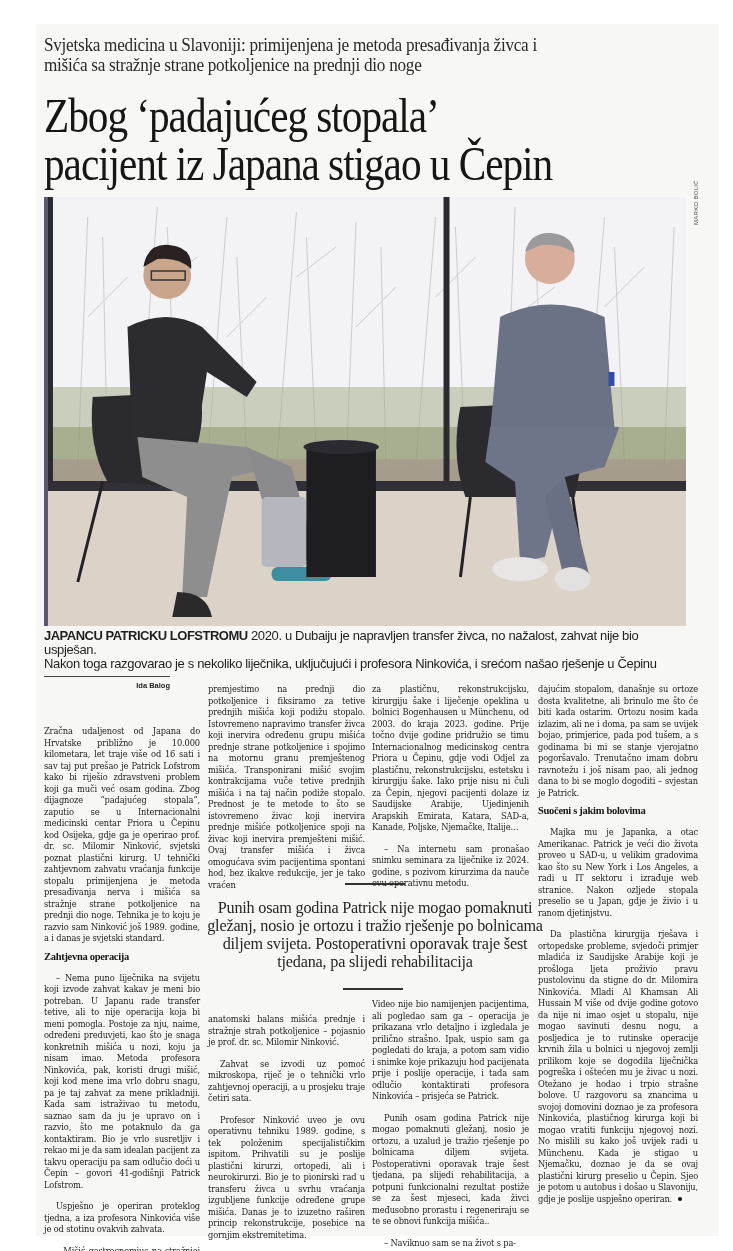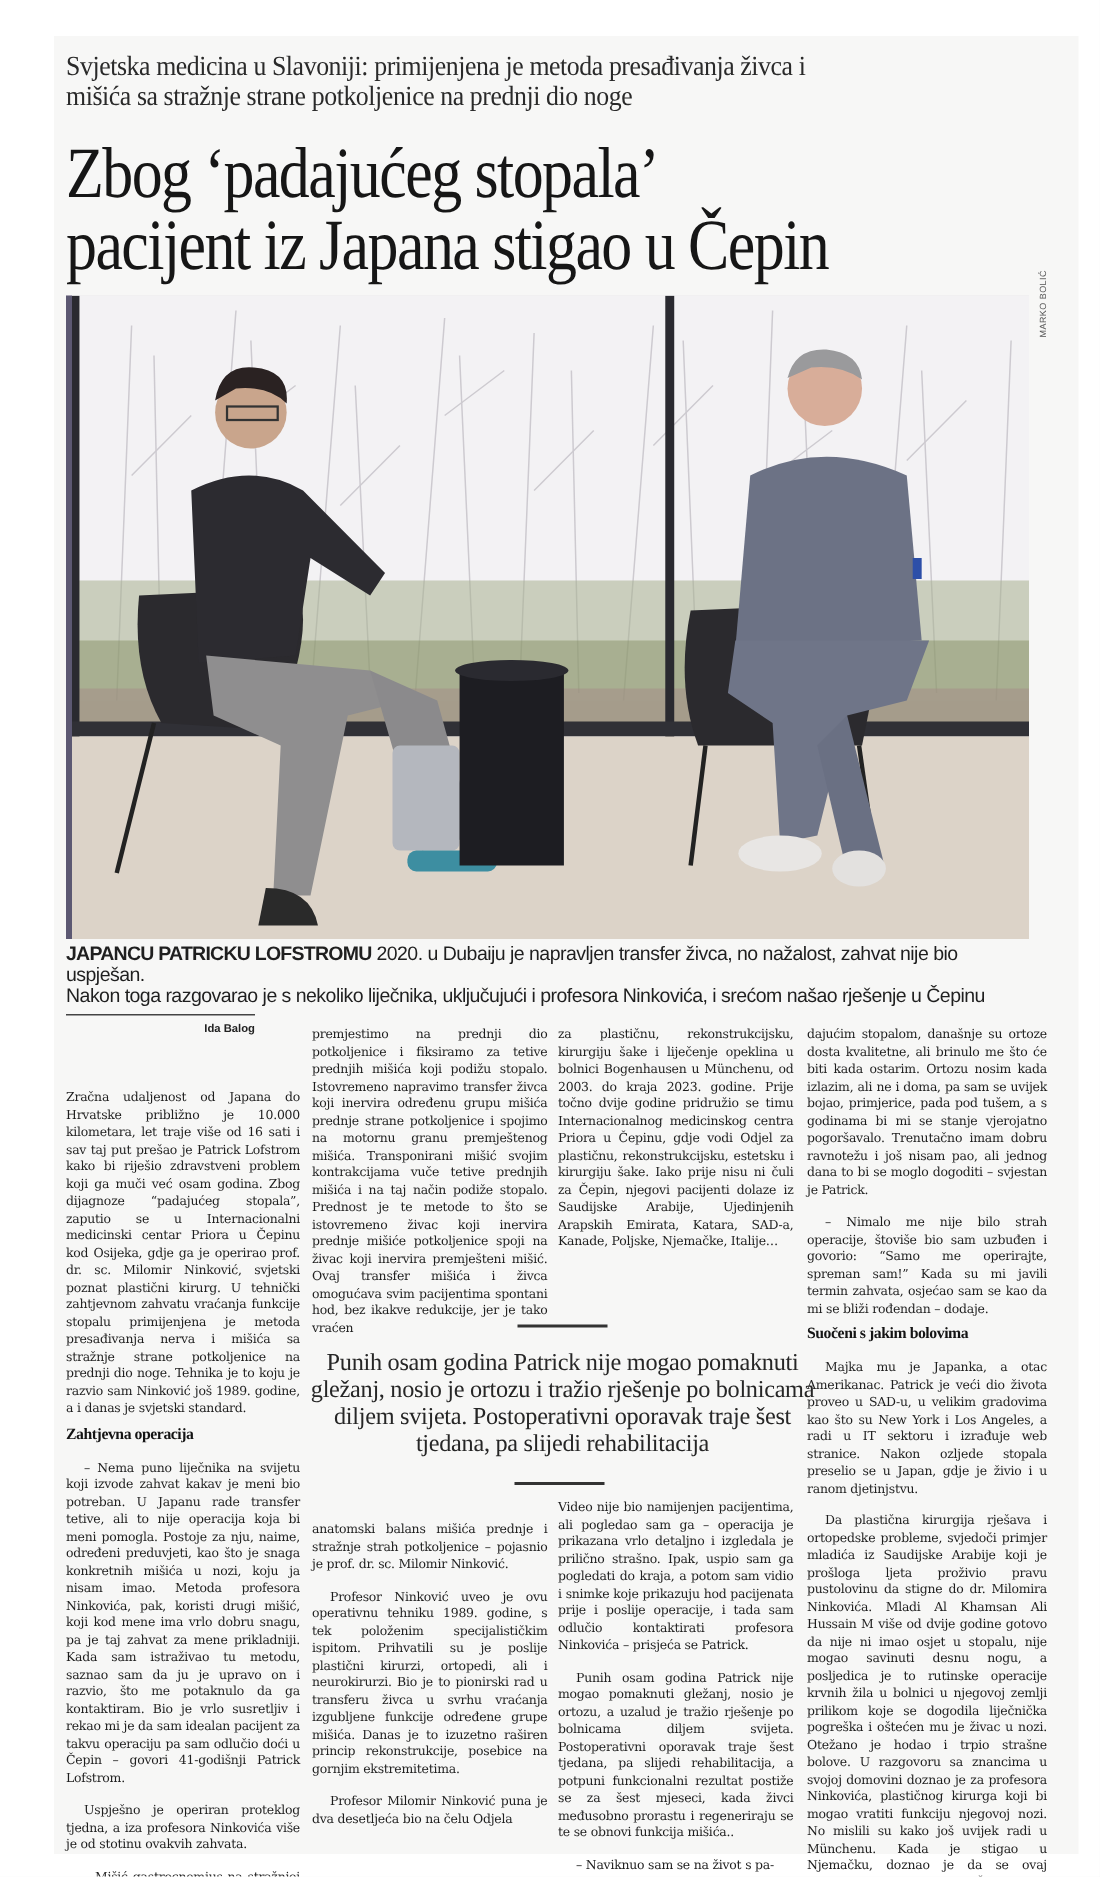--- a/index.html
+++ b/index.html
@@ -154,37 +154,38 @@
   <p class="ind">Uspješno je operiran proteklog tjedna, a iza profesora Ninkovića više je od stotinu ovakvih zahvata.</p>
   <p class="ind">– Mišić gastrocnemius na stražnjoj strani potkoljenice ima dvije glave, a suština je moje operacije u transferu živca i jedne glave ovog mišića. Vanjsku glavu gastrocnemiusa</p>
 </div>
 
 <div class="col" style="left:208px; top:674px; width:157px;">
   <p>premjestimo na prednji dio potkoljenice i fiksiramo za tetive prednjih mišića koji podižu stopalo. Istovremeno napravimo transfer živca koji inervira određenu grupu mišića prednje strane potkoljenice i spojimo na motornu granu premještenog mišića. Transponirani mišić svojim kontrakcijama vuče tetive prednjih mišića i na taj način podiže stopalo. Prednost je te metode to što se istovremeno živac koji inervira prednje mišiće potkoljenice spoji na živac koji inervira premješteni mišić. Ovaj transfer mišića i živca omogućava svim pacijentima spontani hod, bez ikakve redukcije, jer je tako vraćen</p>
 </div>
 
 <div class="col" style="left:372px; top:674px; width:157px;">
   <p>za plastičnu, rekonstrukcijsku, kirurgiju šake i liječenje opeklina u bolnici Bogenhausen u Münchenu, od 2003. do kraja 2023. godine. Prije točno dvije godine pridružio se timu Internacionalnog medicinskog centra Priora u Čepinu, gdje vodi Odjel za plastičnu, rekonstrukcijsku, estetsku i kirurgiju šake. Iako prije nisu ni čuli za Čepin, njegovi pacijenti dolaze iz Saudijske Arabije, Ujedinjenih Arapskih Emirata, Katara, SAD-a, Kanade, Poljske, Njemačke, Italije…</p>
+  <p class="ind">– Na internetu sam pronašao snimku seminara za liječnike iz 2024. godine, s pozivom kirurzima da nauče ovu operativnu metodu.</p>
 </div>
 
 <div class="pq-rule-top"></div>
 <div class="pullquote">Punih osam godina Patrick nije mogao pomaknuti gležanj, nosio je ortozu i tražio rješenje po bolnicama diljem svijeta. Postoperativni oporavak traje šest tjedana, pa slijedi rehabilitacija</div>
 <div class="pq-rule-bot"></div>
 
 <div class="col" style="left:208px; top:1004px; width:157px;">
   <p>anatomski balans mišića prednje i stražnje strah potkoljenice – pojasnio je prof. dr. sc. Milomir Ninković.</p>
+  <p class="ind">Zahvat se izvodi uz pomoć mikroskopa, riječ je o tehnički vrlo zahtjevnoj operaciji, a u prosjeku traje četiri sata.</p>
   <p class="ind">Profesor Ninković uveo je ovu operativnu tehniku 1989. godine, s tek položenim specijalističkim ispitom. Prihvatili su je poslije plastični kirurzi, ortopedi, ali i neurokirurzi. Bio je to pionirski rad u transferu živca u svrhu vraćanja izgubljene funkcije određene grupe mišića. Danas je to izuzetno raširen princip rekonstrukcije, posebice na gornjim ekstremitetima.</p>
   <p class="ind">Profesor Milomir Ninković puna je dva desetljeća bio na čelu Odjela</p>
 </div>
 
 <div class="col" style="left:372px; top:989px; width:157px;">
   <p>Video nije bio namijenjen pacijentima, ali pogledao sam ga – operacija je prikazana vrlo detaljno i izgledala je prilično strašno. Ipak, uspio sam ga pogledati do kraja, a potom sam vidio i snimke koje prikazuju hod pacijenata prije i poslije operacije, i tada sam odlučio kontaktirati profesora Ninkovića – prisjeća se Patrick.</p>
   <p class="ind">Punih osam godina Patrick nije mogao pomaknuti gležanj, nosio je ortozu, a uzalud je tražio rješenje po bolnicama diljem svijeta. Postoperativni oporavak traje šest tjedana, pa slijedi rehabilitacija, a potpuni funkcionalni rezultat postiže se za šest mjeseci, kada živci međusobno prorastu i regeneriraju se te se obnovi funkcija mišića..</p>
   <p class="ind">– Naviknuo sam se na život s pa-</p>
 </div>
 
 <div class="col" style="left:538px; top:674px; width:160px;">
   <p>dajućim stopalom, današnje su ortoze dosta kvalitetne, ali brinulo me što će biti kada ostarim. Ortozu nosim kada izlazim, ali ne i doma, pa sam se uvijek bojao, primjerice, pada pod tušem, a s godinama bi mi se stanje vjerojatno pogoršavalo. Trenutačno imam dobru ravnotežu i još nisam pao, ali jednog dana to bi se moglo dogoditi – svjestan je Patrick.</p>
-  <p class="ind">– Nimalo me nije bilo strah operacije, štoviše bio sam uzbuđen i govorio: “Samo me operirajte, spreman sam!” Kada su mi javili termin zahvata, osjećao sam se kao da mi se bliži rođendan – dodaje.</p>
   <h3>Suočeni s jakim bolovima</h3>
   <p class="ind">Majka mu je Japanka, a otac Amerikanac. Patrick je veći dio života proveo u SAD-u, u velikim gradovima kao što su New York i Los Angeles, a radi u IT sektoru i izrađuje web stranice. Nakon ozljede stopala preselio se u Japan, gdje je živio i u ranom djetinjstvu.</p>
   <p class="ind"><span>Da plastična kirurgija rješava i ortopedske probleme, svjedoči primjer mladića iz Saudijske Arabije koji je prošloga ljeta proživio pravu pustolovinu da stigne do dr. Milomira Ninkovića. Mladi Al Khamsan Ali Hussain M više od dvije godine gotovo da nije ni imao osjet u stopalu, nije mogao savinuti desnu nogu, a posljedica je to rutinske operacije krvnih žila u bolnici u njegovoj zemlji prilikom koje se dogodila liječnička pogreška i oštećen mu je živac u nozi. Otežano je hodao i trpio strašne bolove. U razgovoru sa znancima u svojoj domovini doznao je za profesora Ninkovića, plastičnog kirurga koji bi mogao vratiti funkciju njegovoj nozi. No mislili su kako još uvijek radi u Münchenu. Kada je stigao u Njemačku, doznao je da se ovaj plastični kirurg preselio u Čepin. Sjeo je potom u autobus i došao u Slavoniju, gdje je poslije uspješno operiran.</span><span class="end-dot"></span></p>
 </div>
 
 </body></html>

